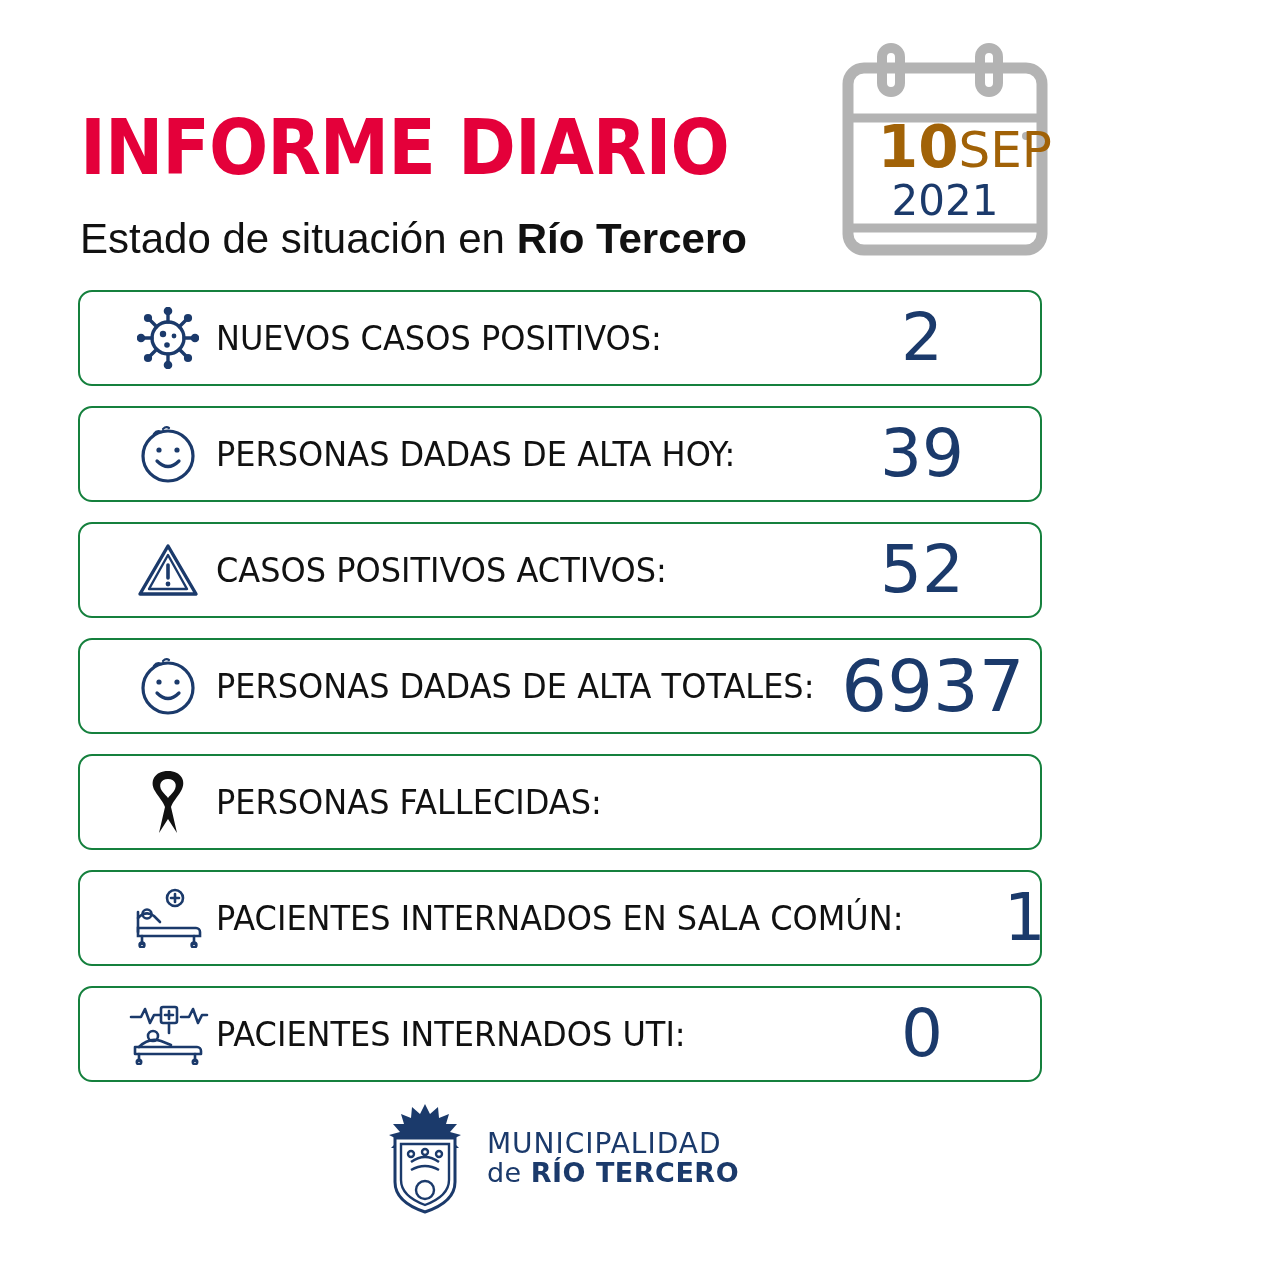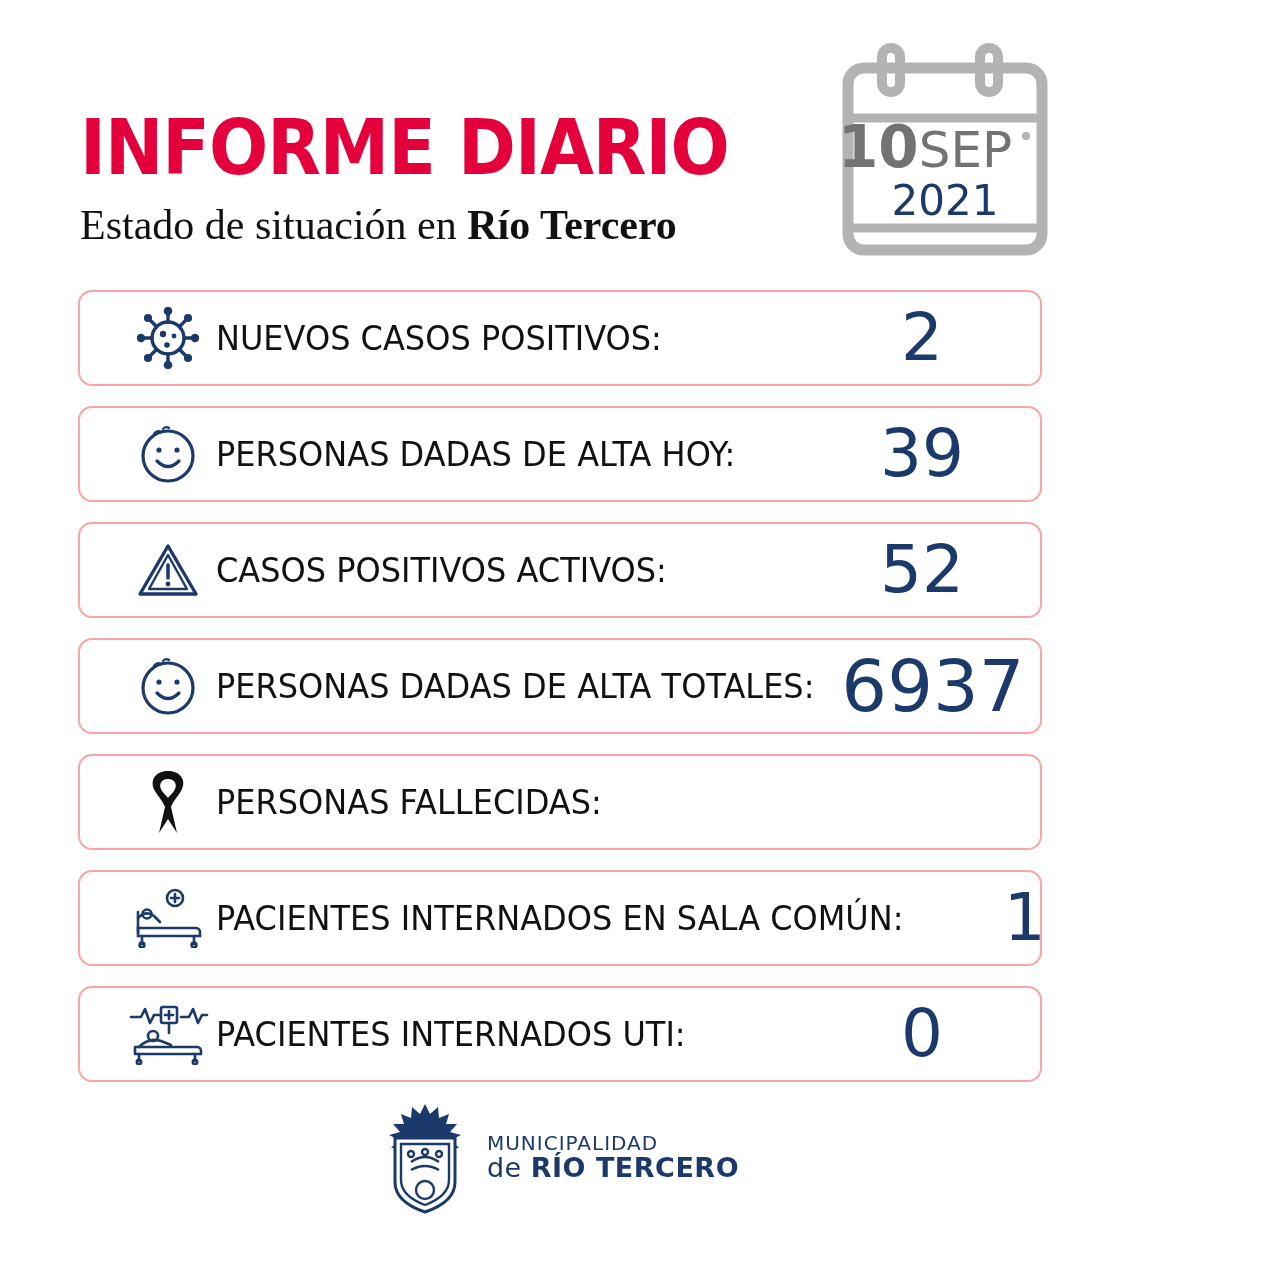--- a/index.html
+++ b/index.html
@@ -28,45 +28,45 @@
     font-weight: bold;
     font-size: 76px;
     letter-spacing: -1px;
     color: #e4003a;
     line-height: 1;
     font-stretch: condensed;
     transform: scaleX(1.02);
     transform-origin: left center;
   }
   .subtitle {
-    margin-top: 18px;
-    font-family: Liberation Serif, serif;
+    margin-top: 32px;
+    font-family: Liberation Sans, sans-serif;
     font-size: 42px;
     color: #111111;
     line-height: 1;
     white-space: nowrap;
   }
   .subtitle b { font-weight: bold; }
 
   
   .calendar {
     position: absolute;
     top: 40px;
     right: 60px;
     width: 230px;
     height: 230px;
   }
   .cal-day-month {
     position: absolute;
     left: 8px;
     top: 78px;
     width: 214px;
-    text-align: left;
-    font-family: "DejaVu Sans", sans-serif;
-    color: #737373;
+    text-align: right;
+    font-family: "DejaVu Sans", sans-serif;
+    color: #a16207;
     line-height: 1;
     white-space: nowrap;
   }
   .cal-day {
     font-size: 58px;
     font-weight: bold;
     vertical-align: baseline;
   }
   .cal-month {
     font-size: 50px;
@@ -86,21 +86,21 @@
     line-height: 1;
   }
 
   
   .rows {
     padding: 0 78px;
   }
   .row {
     display: flex;
     align-items: center;
-    border: 2px solid #fca5a5;
+    border: 2px solid #15803d;
     border-radius: 14px;
     height: 96px;
     margin-bottom: 20px;
     background: #ffffff;
     padding: 0 18px 0 40px;
   }
   .row-icon {
     width: 96px;
     flex: 0 0 96px;
     display: flex;
@@ -137,21 +137,21 @@
     gap: 18px;
     margin-top: 14px;
   }
   .crest { width: 88px; height: 112px; }
   .footer-text {
     font-family: "DejaVu Sans", sans-serif;
     color: #1b3a6b;
     line-height: 1.05;
   }
   .footer-line1 {
-    font-size: 20px;
+    font-size: 28px;
     letter-spacing: 1px;
   }
   .footer-line2 {
     font-size: 27px;
     letter-spacing: 0.5px;
   }
   .footer-line2 b { font-weight: bold; }
 </style>
 </head>
 <body>

